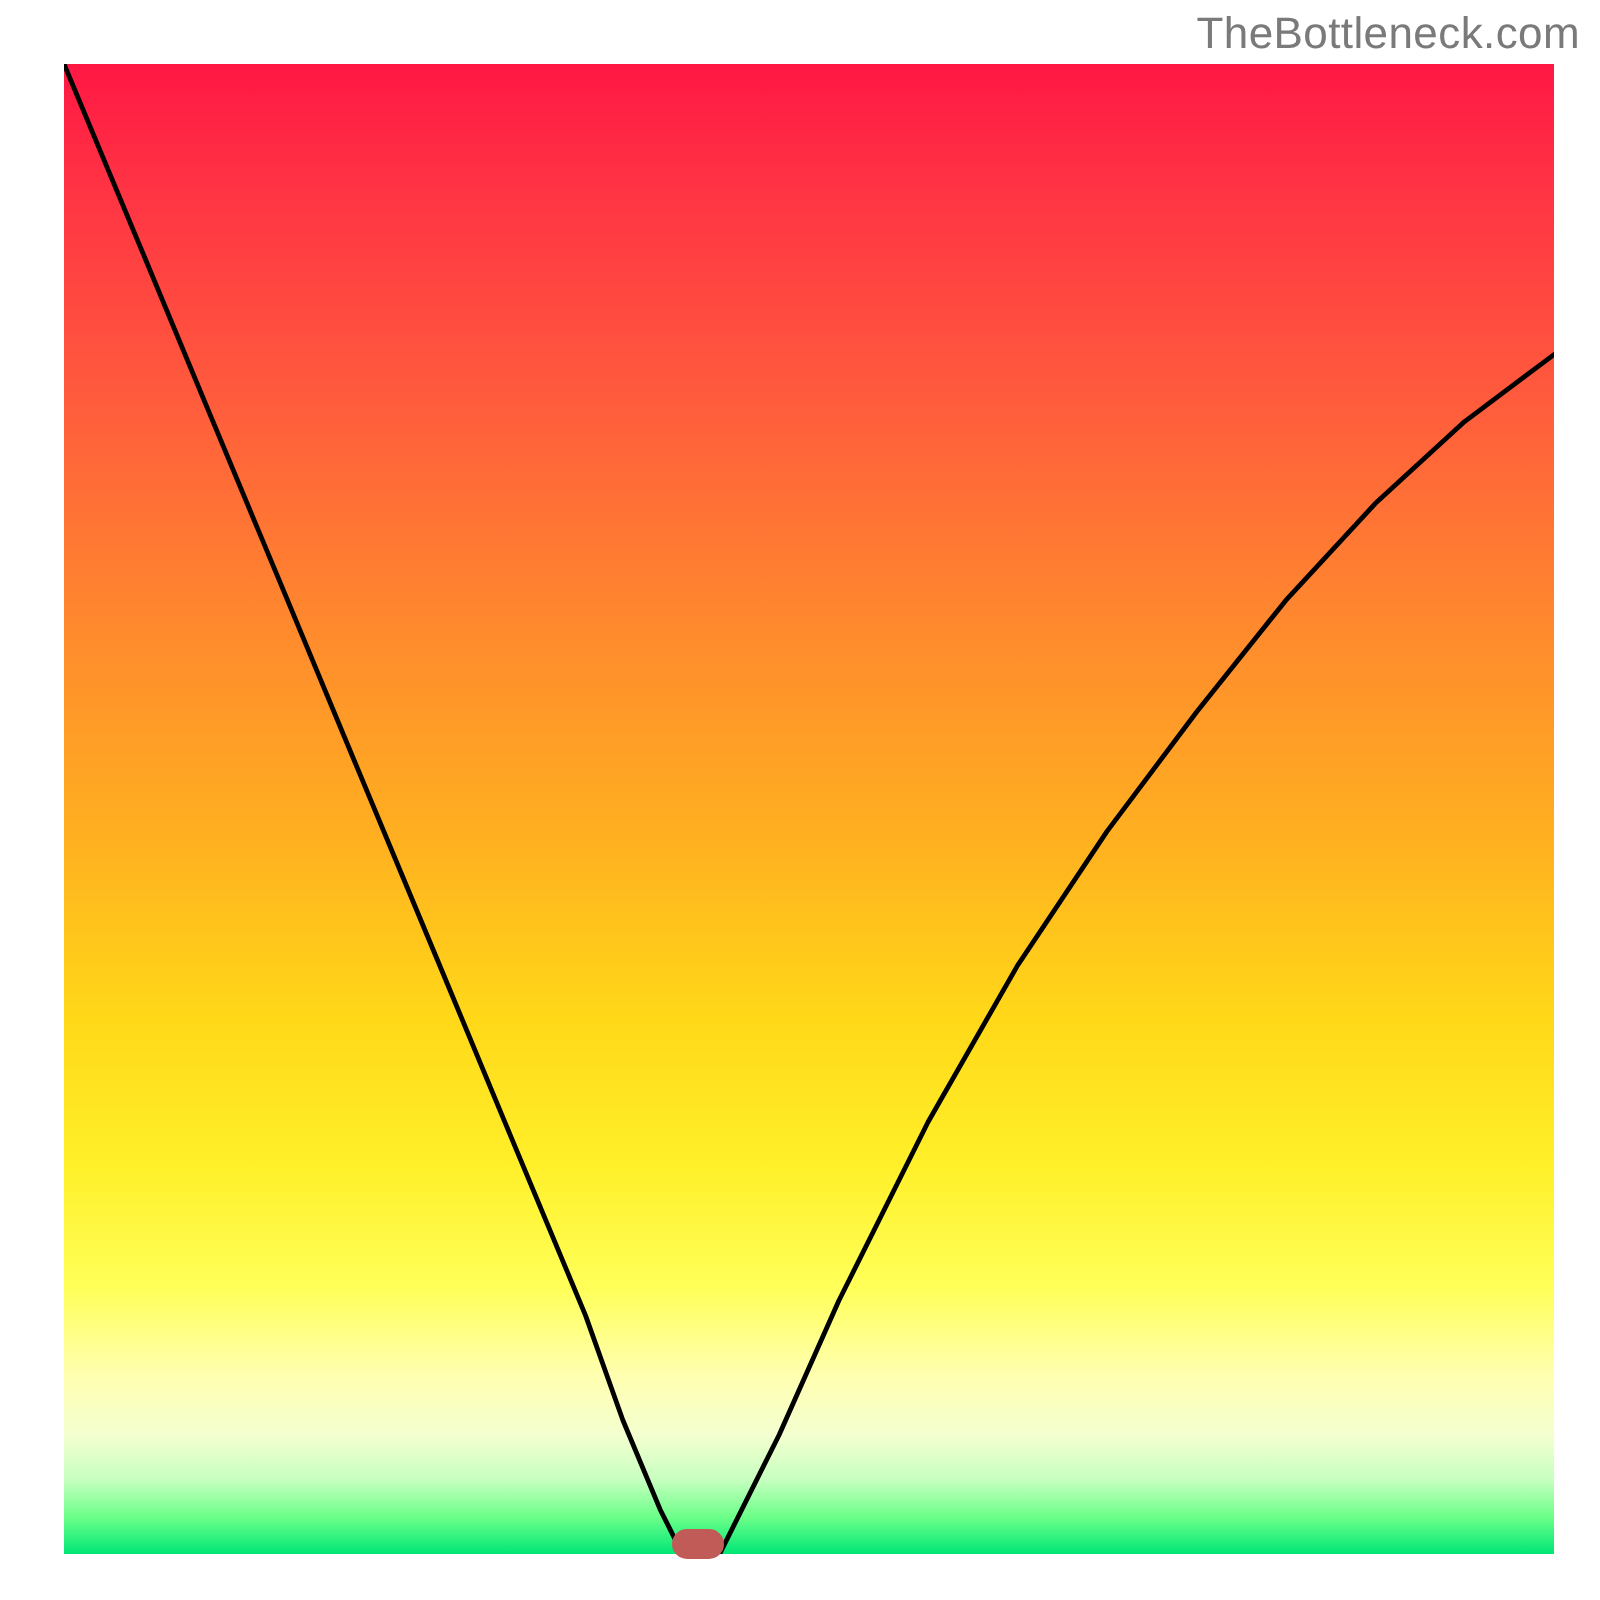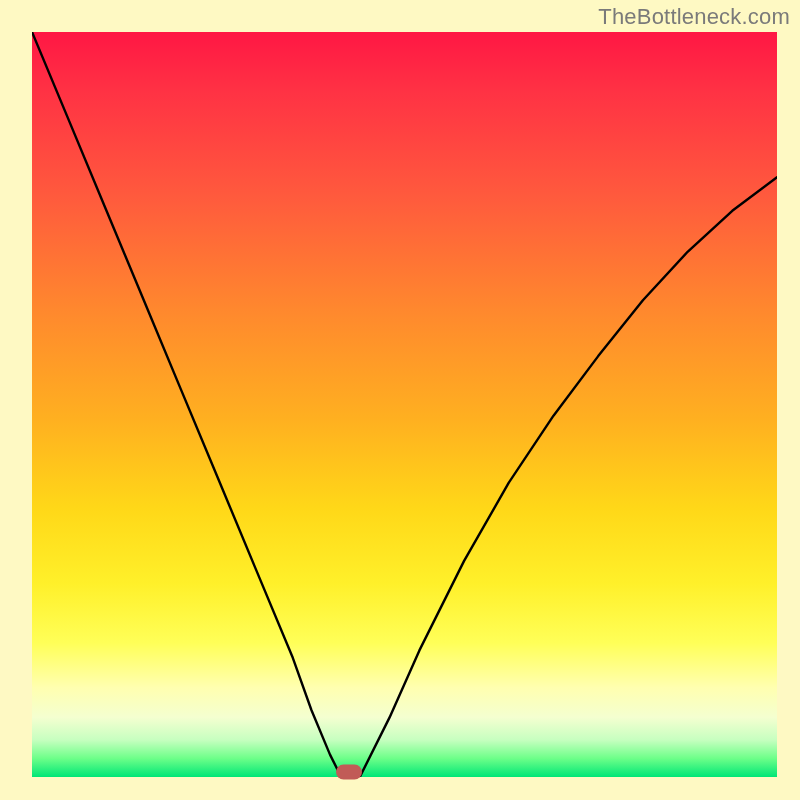--- a/index.html
+++ b/index.html
@@ -10,21 +10,21 @@
     overflow: hidden;
     background: #000;
     font-family: Arial, Helvetica, sans-serif;
   }
   .frame {
     position: absolute;
     left: 0;
     top: 0;
     width: 800px;
     height: 800px;
-    background: #fef9c3;
+    background: #ffffff;
   }
   .plot {
     position: absolute;
     left: 32px;
     top: 32px;
     width: 745px;
     height: 745px;
     
     background: linear-gradient(
       to bottom,

